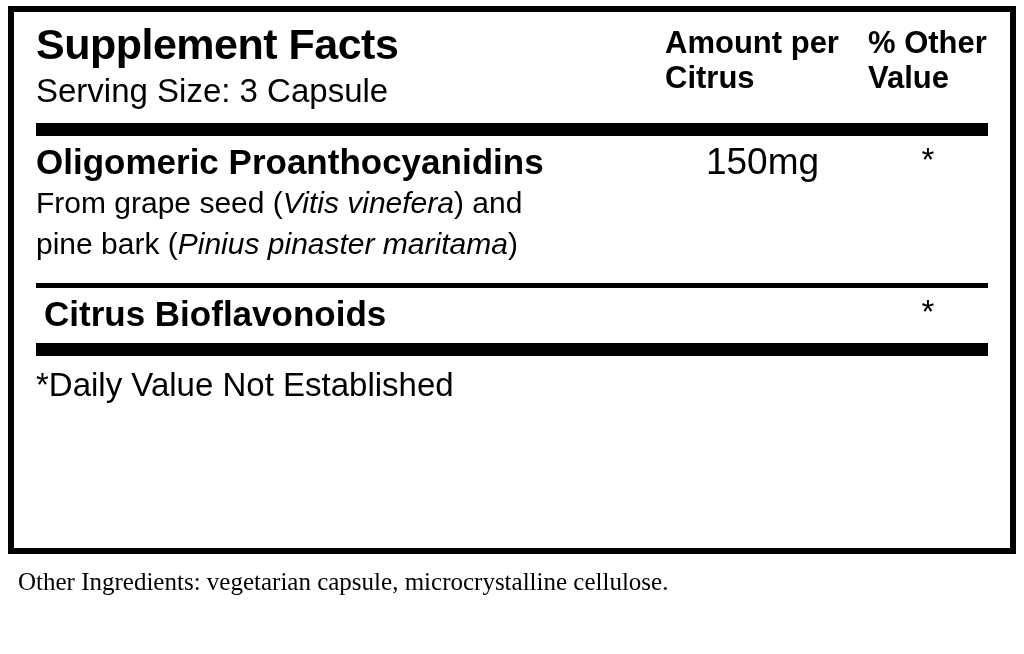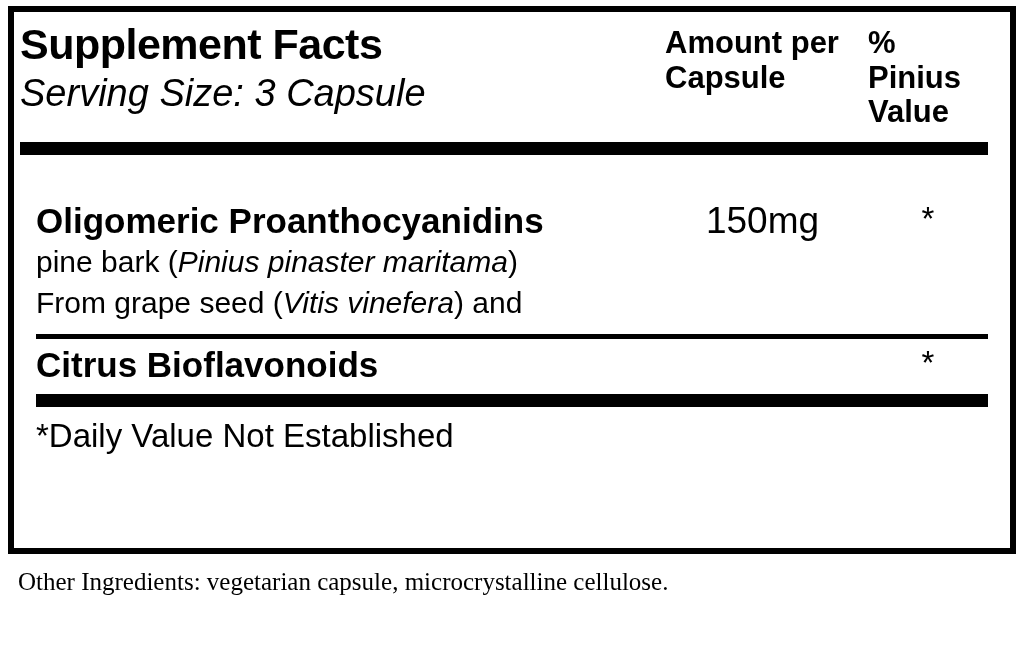--- a/index.html
+++ b/index.html
@@ -29,21 +29,21 @@
     top: 6px;
     width: 1008px;
     height: 548px;
     box-sizing: border-box;
     border: 6px solid #000000;
     background: #ffffff;
     padding: 0;
   }
 
   .sf-inner {
-    padding: 10px 22px 0 6px;
+    padding: 10px 22px 0 22px;
   }
 
   
   .sf-head {
     display: flex;
     align-items: flex-start;
     justify-content: flex-start;
   }
   .sf-head-left {
     flex: 1 1 auto;
@@ -51,24 +51,23 @@
   }
   .sf-title {
     font-size: 43px;
     font-weight: bold;
     line-height: 1.06;
     letter-spacing: -0.5px;
     margin: 0 0 2px 0;
     white-space: nowrap;
   }
   .sf-serving {
-    font-size: 38px;
+    font-size: 33px;
     line-height: 1.26;
     white-space: nowrap;
-    font-style: italic;
   }
 
   .sf-head-right {
     flex: 0 0 auto;
     display: flex;
     align-items: flex-start;
     padding-top: 4px;
   }
   .col-amount {
     width: 195px;
@@ -131,22 +130,22 @@
   }
   .nutrient-dv {
     flex: 0 0 auto;
     width: 120px;
     font-size: 33px;
     line-height: 1.1;
     text-align: center;
     padding-left: 8px;
   }
 
-  .row-gap-1 { padding-bottom: 12px; margin-top: 40px; }
-  .row-gap-2 { padding-bottom: 10px; }
+  .row-gap-1 { padding-bottom: 20px; }
+  .row-gap-2 { padding-bottom: 10px; margin-left: 8px; }
 
   .footnote {
     font-size: 33px;
     line-height: 1.2;
     padding: 9px 25px 0 22px;
   }
 
   
   .other-ing {
     position: absolute;
@@ -165,34 +164,34 @@
 
   <div class="sf-panel">
 
     <div class="sf-inner">
       <div class="sf-head">
         <div class="sf-head-left">
           <div class="sf-title">Supplement Facts</div>
           <div class="sf-serving">Serving Size: 3 Capsule</div>
         </div>
         <div class="sf-head-right">
-          <div class="col-amount">Amount per Capsule</div>
-          <div class="col-dv">% Pinius Value</div>
+          <div class="col-amount">Amount per Citrus</div>
+          <div class="col-dv">% Other Value</div>
         </div>
       </div>
       <div class="rule-thick"></div>
     </div>
 
     <div class="sf-body">
 
       <div class="nutrient-row row-gap-1">
         <div class="nutrient-main">
           <div class="nutrient-name">Oligomeric Proanthocyanidins</div>
+          <div class="nutrient-sub"><span>From grape seed (</span><span class="ital">Vitis vinefera</span><span>) and</span></div>
           <div class="nutrient-sub"><span>pine bark (</span><span class="ital">Pinius pinaster maritama</span><span>)</span></div>
-          <div class="nutrient-sub"><span>From grape seed (</span><span class="ital">Vitis vinefera</span><span>) and</span></div>
         </div>
         <div class="nutrient-amount">150mg</div>
         <div class="nutrient-dv">*</div>
       </div>
 
       <div class="rule-thin"></div>
 
       <div class="nutrient-row row-gap-2">
         <div class="nutrient-main">
           <div class="nutrient-name">Citrus Bioflavonoids</div>

